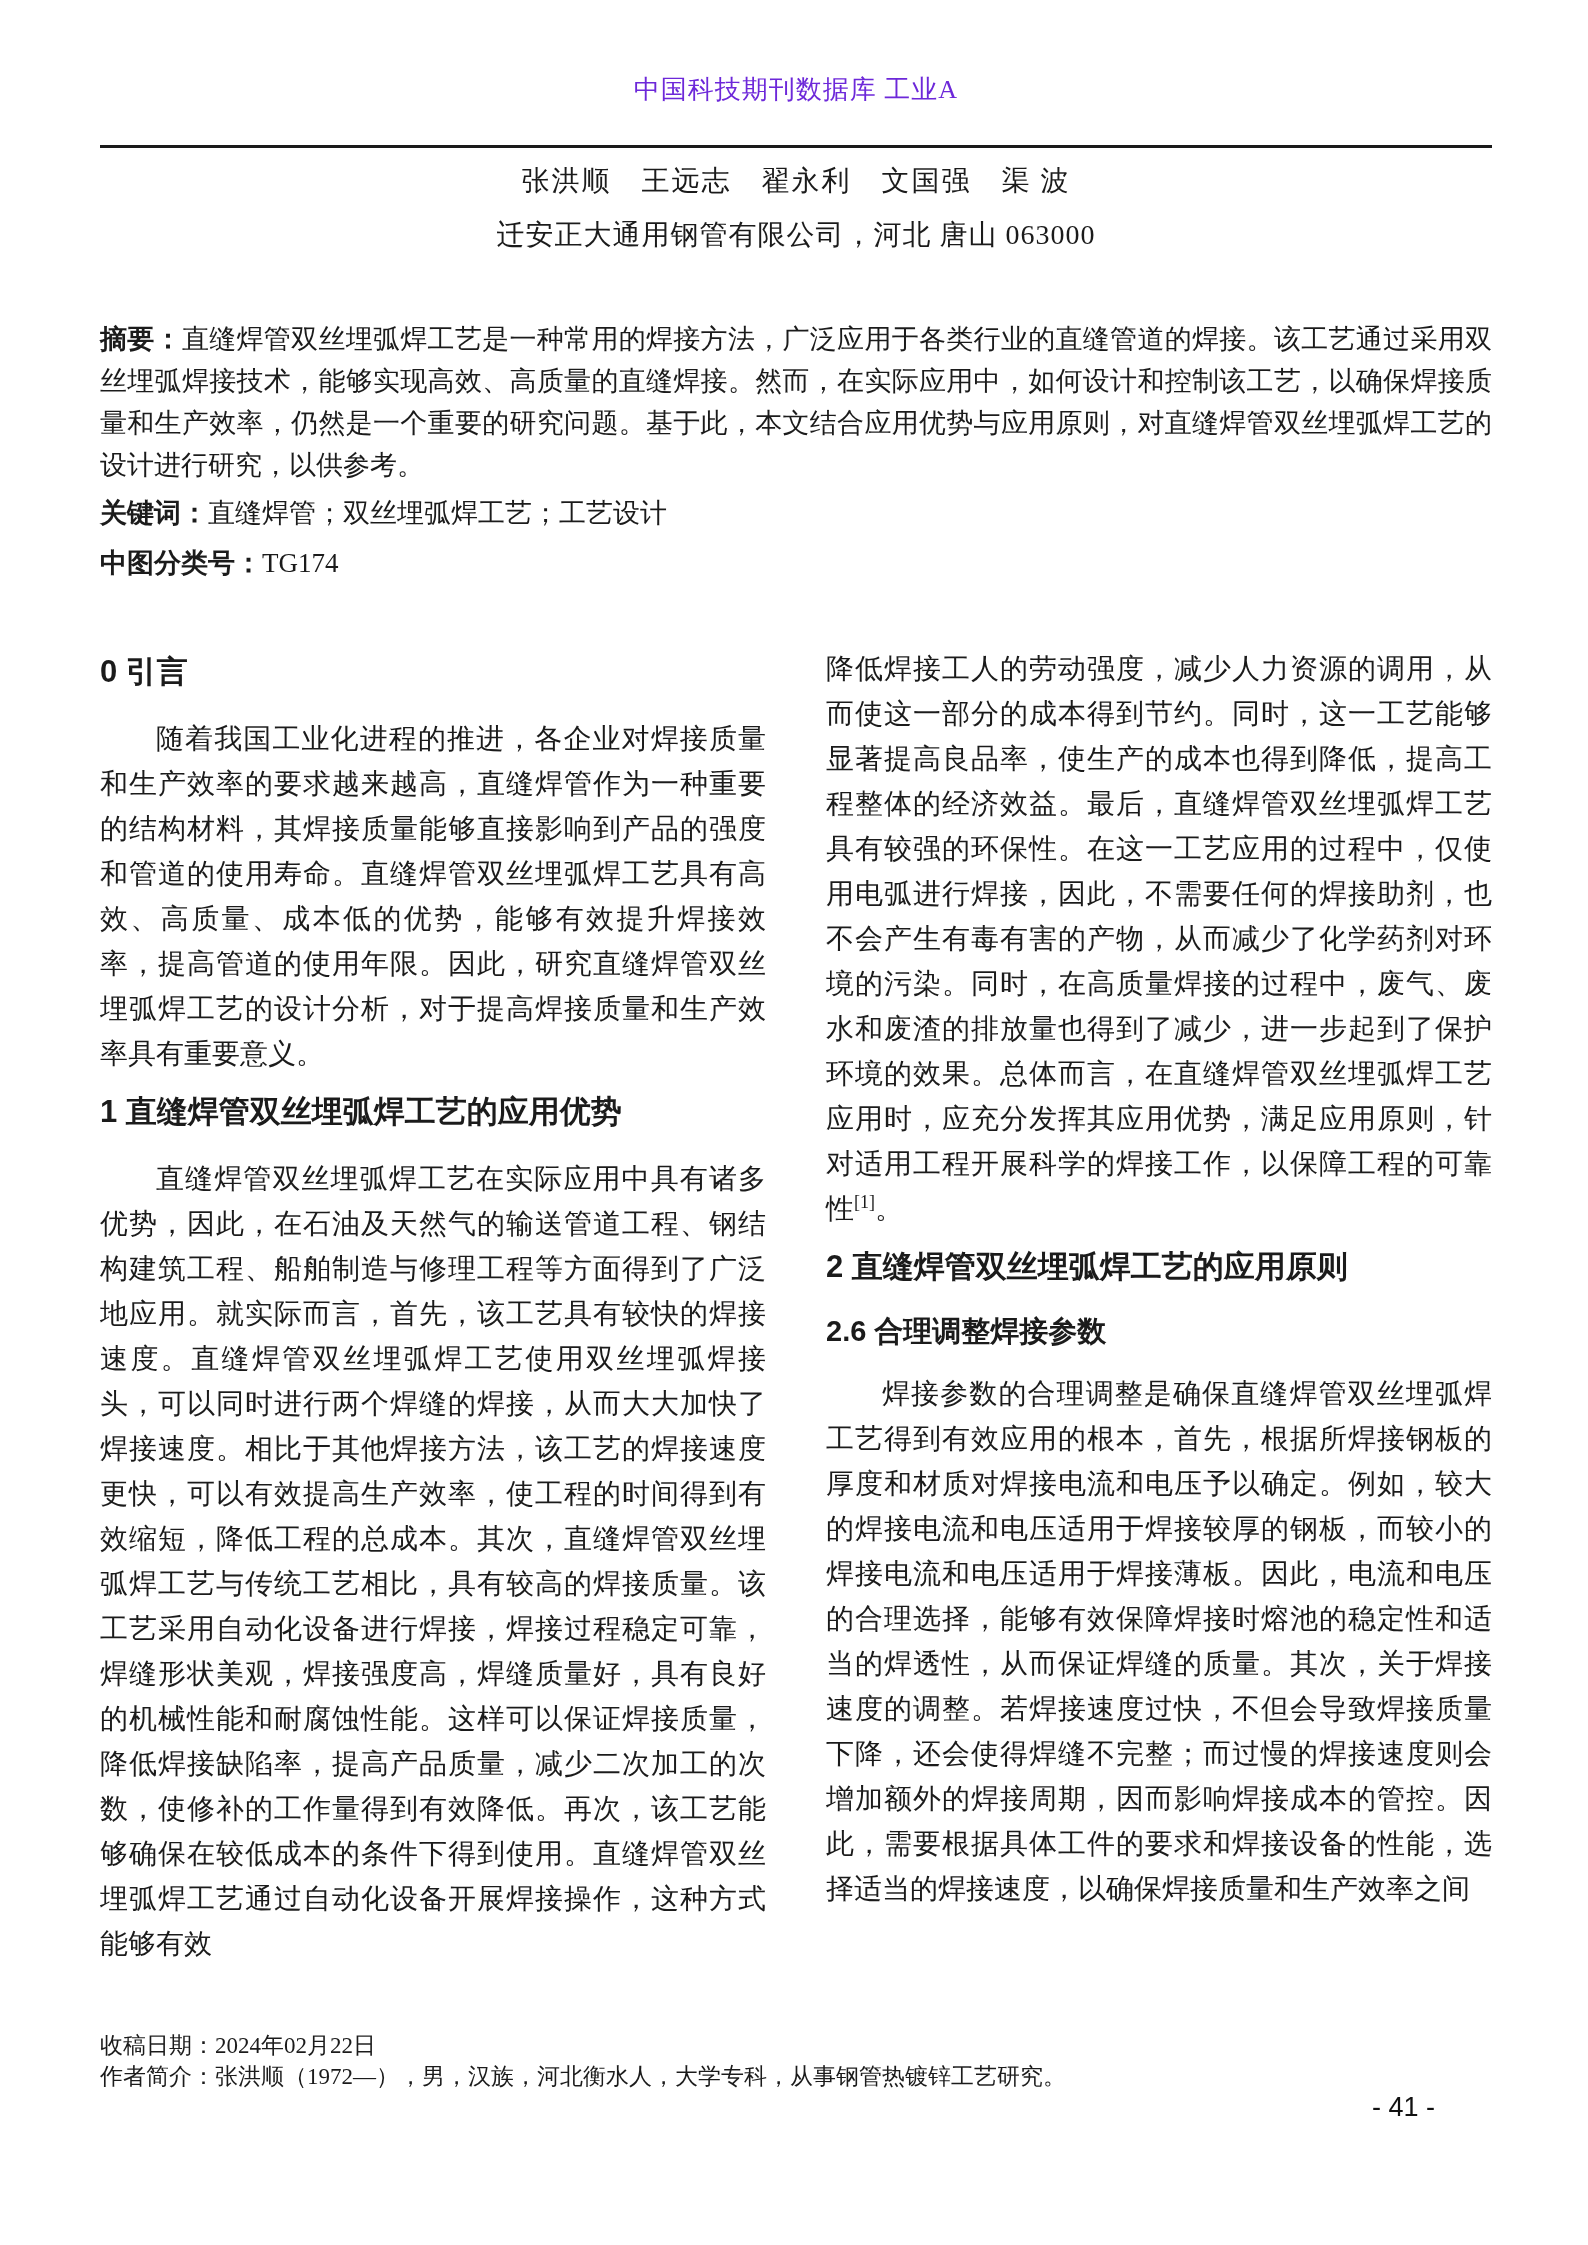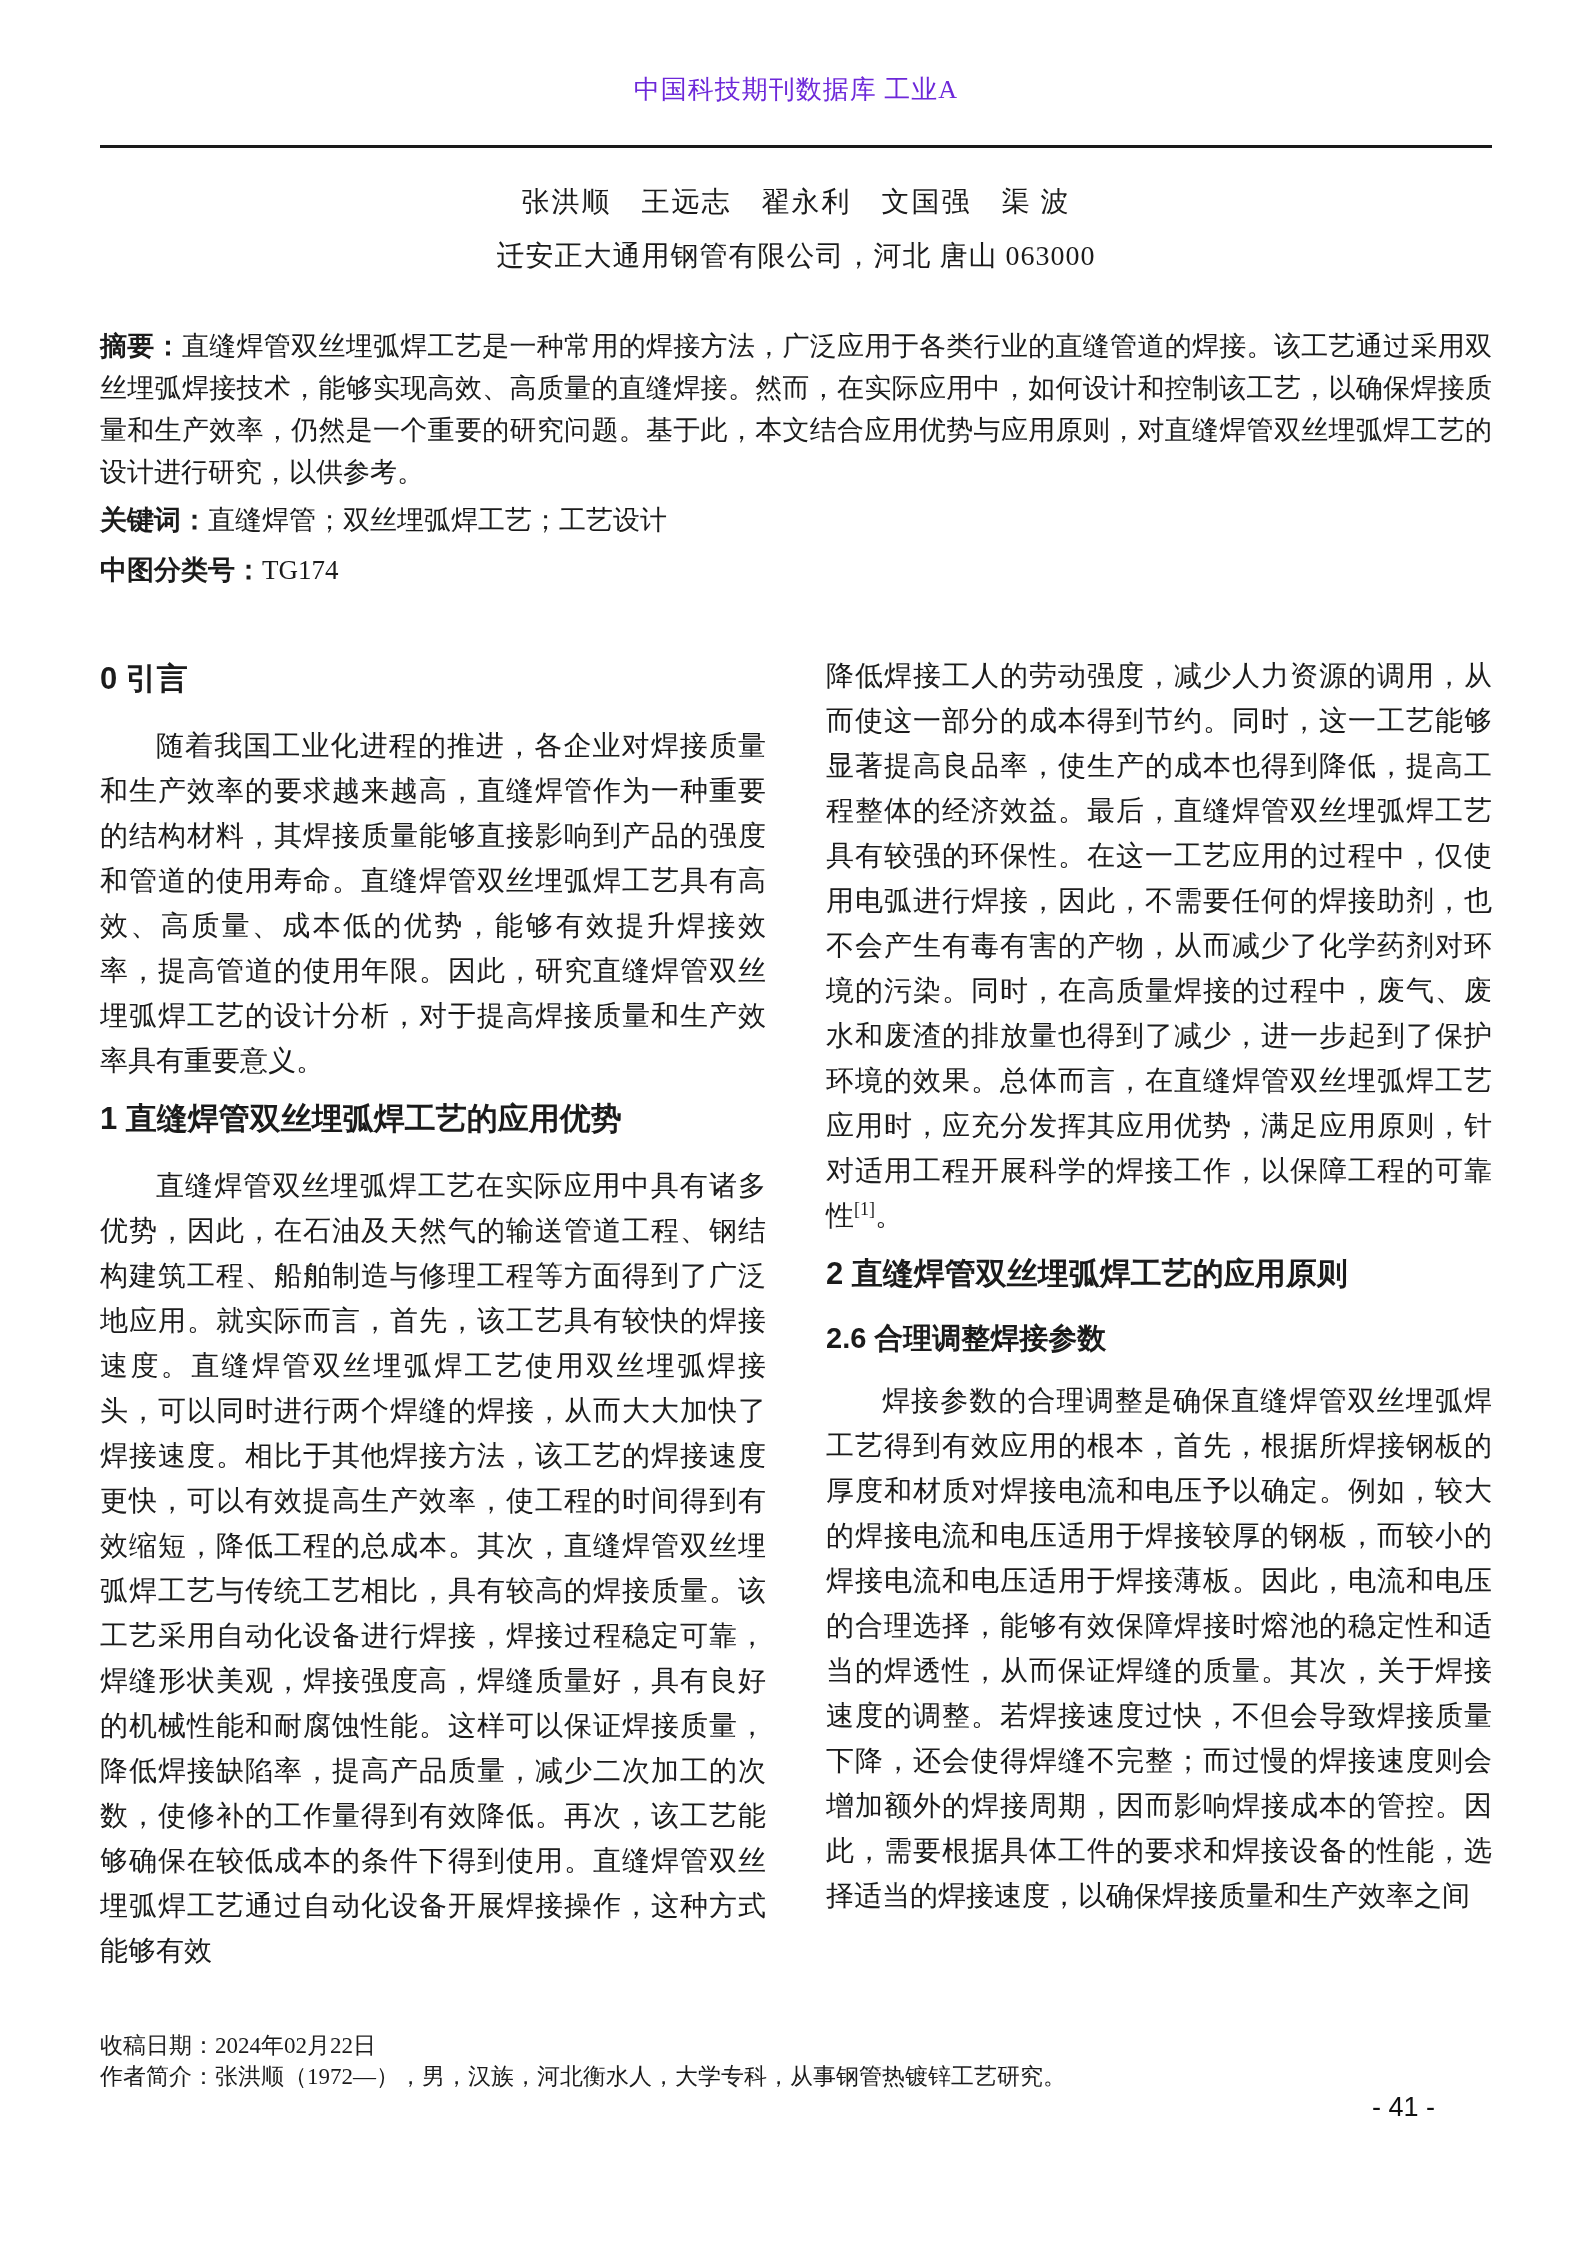--- a/index.html
+++ b/index.html
@@ -34,33 +34,33 @@
   }
   .paper-title {
     margin-top: 44px;
     text-align: center;
     font-size: 50px;
     font-weight: bold;
     font-family: "Liberation Sans", "DejaVu Sans", sans-serif;
     letter-spacing: 3px;
   }
   .authors-line {
-    margin-top: 35px;
+    margin-top: 14px;
     text-align: center;
     font-size: 28px;
     letter-spacing: 2px;
   }
   .affiliation-line {
     margin-top: 16px;
     text-align: center;
     font-size: 28px;
     letter-spacing: 1px;
   }
   .abstract-para {
-    margin-top: 50px;
+    margin-top: 64px;
     font-size: 27px;
     line-height: 42px;
     text-align: justify;
   }
   .meta-label {
     font-weight: bold;
     font-family: "Liberation Sans", "DejaVu Sans", sans-serif;
   }
   .keywords-para {
     margin-top: 6px;

